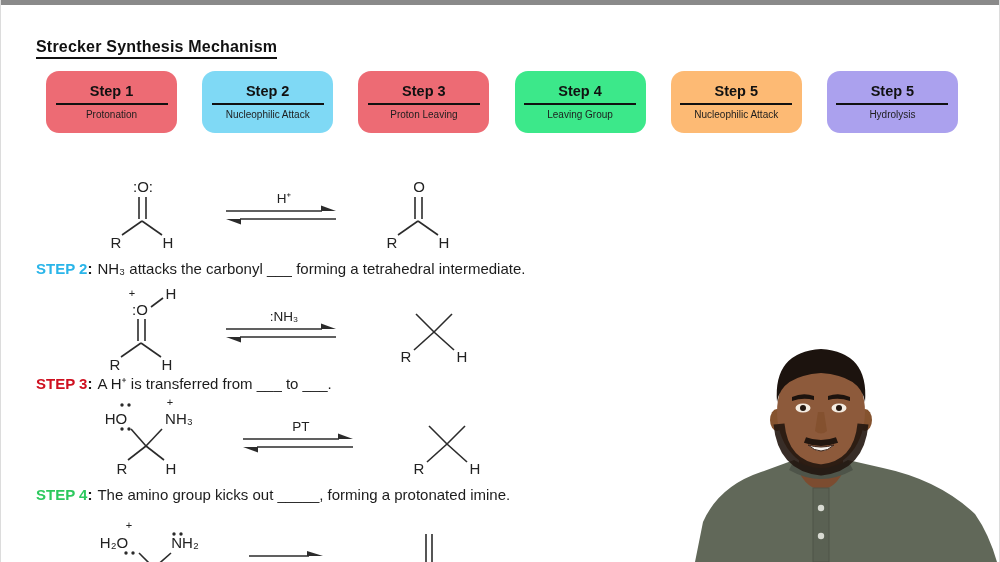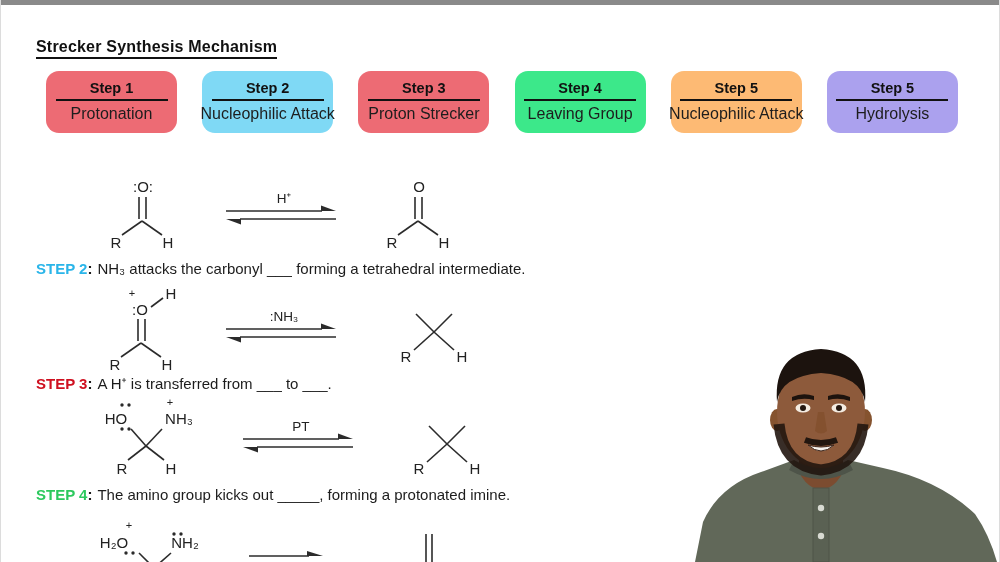--- a/index.html
+++ b/index.html
@@ -17,21 +17,21 @@
     position:absolute;left:45px;top:71px;width:912px;height:62px;
     display:flex;justify-content:space-between;
   }
   .step-card{
     width:131px;height:62px;border-radius:13px;box-sizing:border-box;
     display:flex;flex-direction:column;align-items:center;justify-content:center;
     padding:4px 6px;
   }
   .step-card .card-title{font-size:14.5px;font-weight:bold;color:#111;line-height:1.1;}
   .step-card .card-divider{width:112px;height:0;border-top:2px solid #111;margin:3px 0 4px 0;}
-  .step-card .card-sub{font-size:16px;color:#1d1d1d;white-space:nowrap;}
+  .step-card .card-sub{font-size:10px;color:#1d1d1d;white-space:nowrap;}
   .step-line{position:absolute;left:35px;font-size:15px;color:#1c1c1c;white-space:nowrap;}
   .step-line .lbl{font-weight:bold;}
   .step-line .sep{font-weight:bold;color:#1c1c1c;margin-right:5px;}
   .rx{position:absolute;}
   .rx text{fill:#222;font-family:"Liberation Sans",sans-serif;}
   .rx line, .rx path.bond{stroke:#2b2b2b;stroke-width:1.6;}
   .rx .head{fill:#2b2b2b;stroke:none;}
   .rx .lp{fill:#2b2b2b;}
   .atom{font-size:15px;}
   .atom-sm{font-size:11px;}
@@ -53,21 +53,21 @@
       <div class="card-sub">Protonation</div>
     </div>
     <div class="step-card" style="background: rgb(127, 217, 245);">
       <div class="card-title">Step 2</div>
       <div class="card-divider"></div>
       <div class="card-sub">Nucleophilic Attack</div>
     </div>
     <div class="step-card" style="background: rgb(237, 107, 116);">
       <div class="card-title">Step 3</div>
       <div class="card-divider"></div>
-      <div class="card-sub">Proton Strecker</div>
+      <div class="card-sub">Proton Leaving</div>
     </div>
     <div class="step-card" style="background: rgb(60, 232, 138);">
       <div class="card-title">Step 4</div>
       <div class="card-divider"></div>
       <div class="card-sub">Leaving Group</div>
     </div>
     <div class="step-card" style="background: #fdba74;">
       <div class="card-title">Step 5</div>
       <div class="card-divider"></div>
       <div class="card-sub">Nucleophilic Attack</div>

